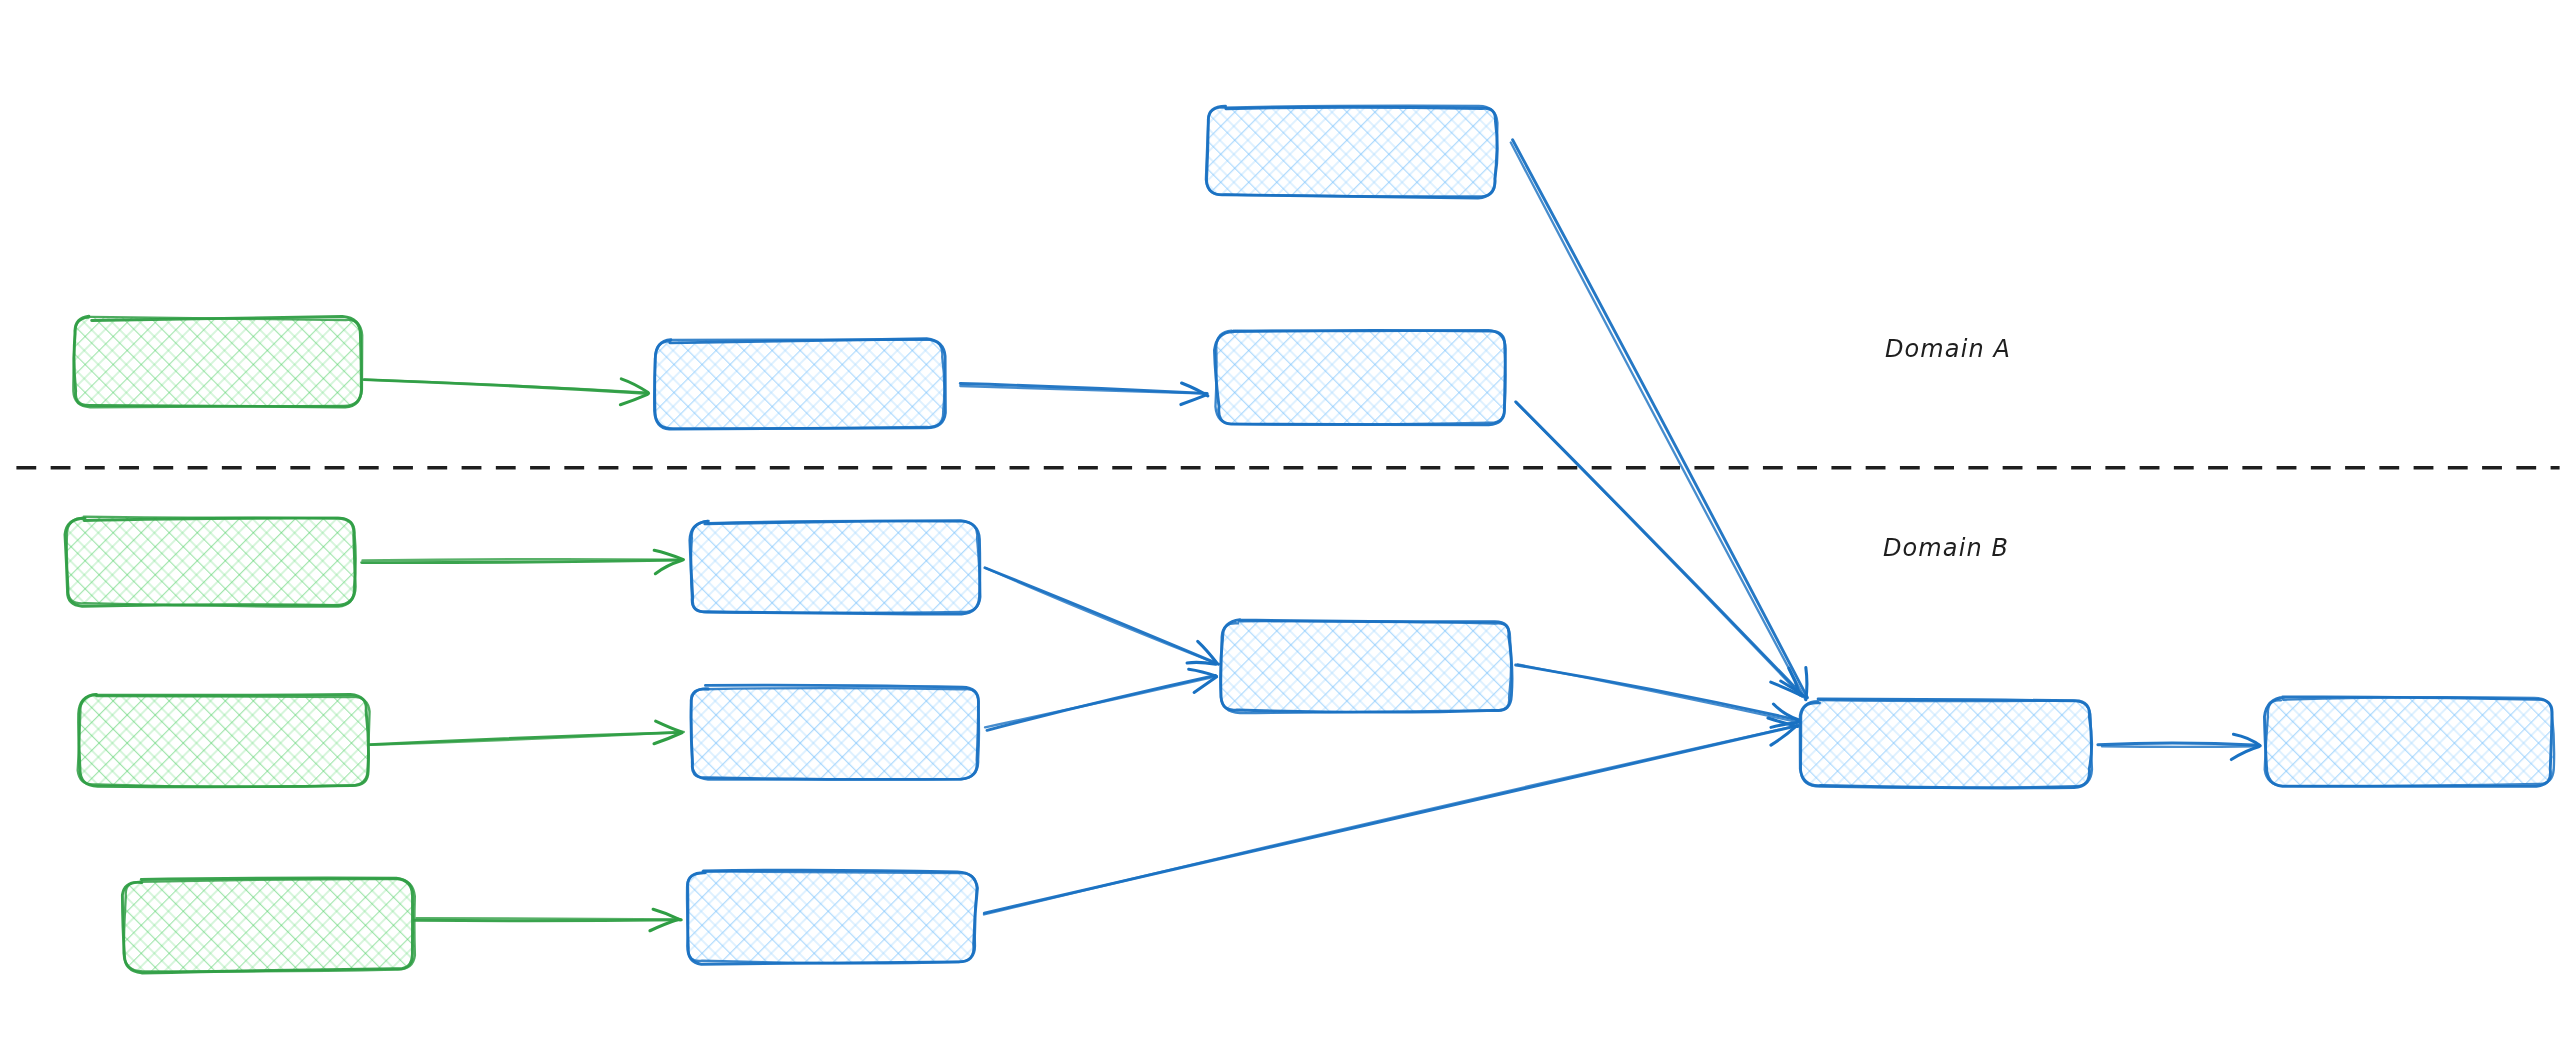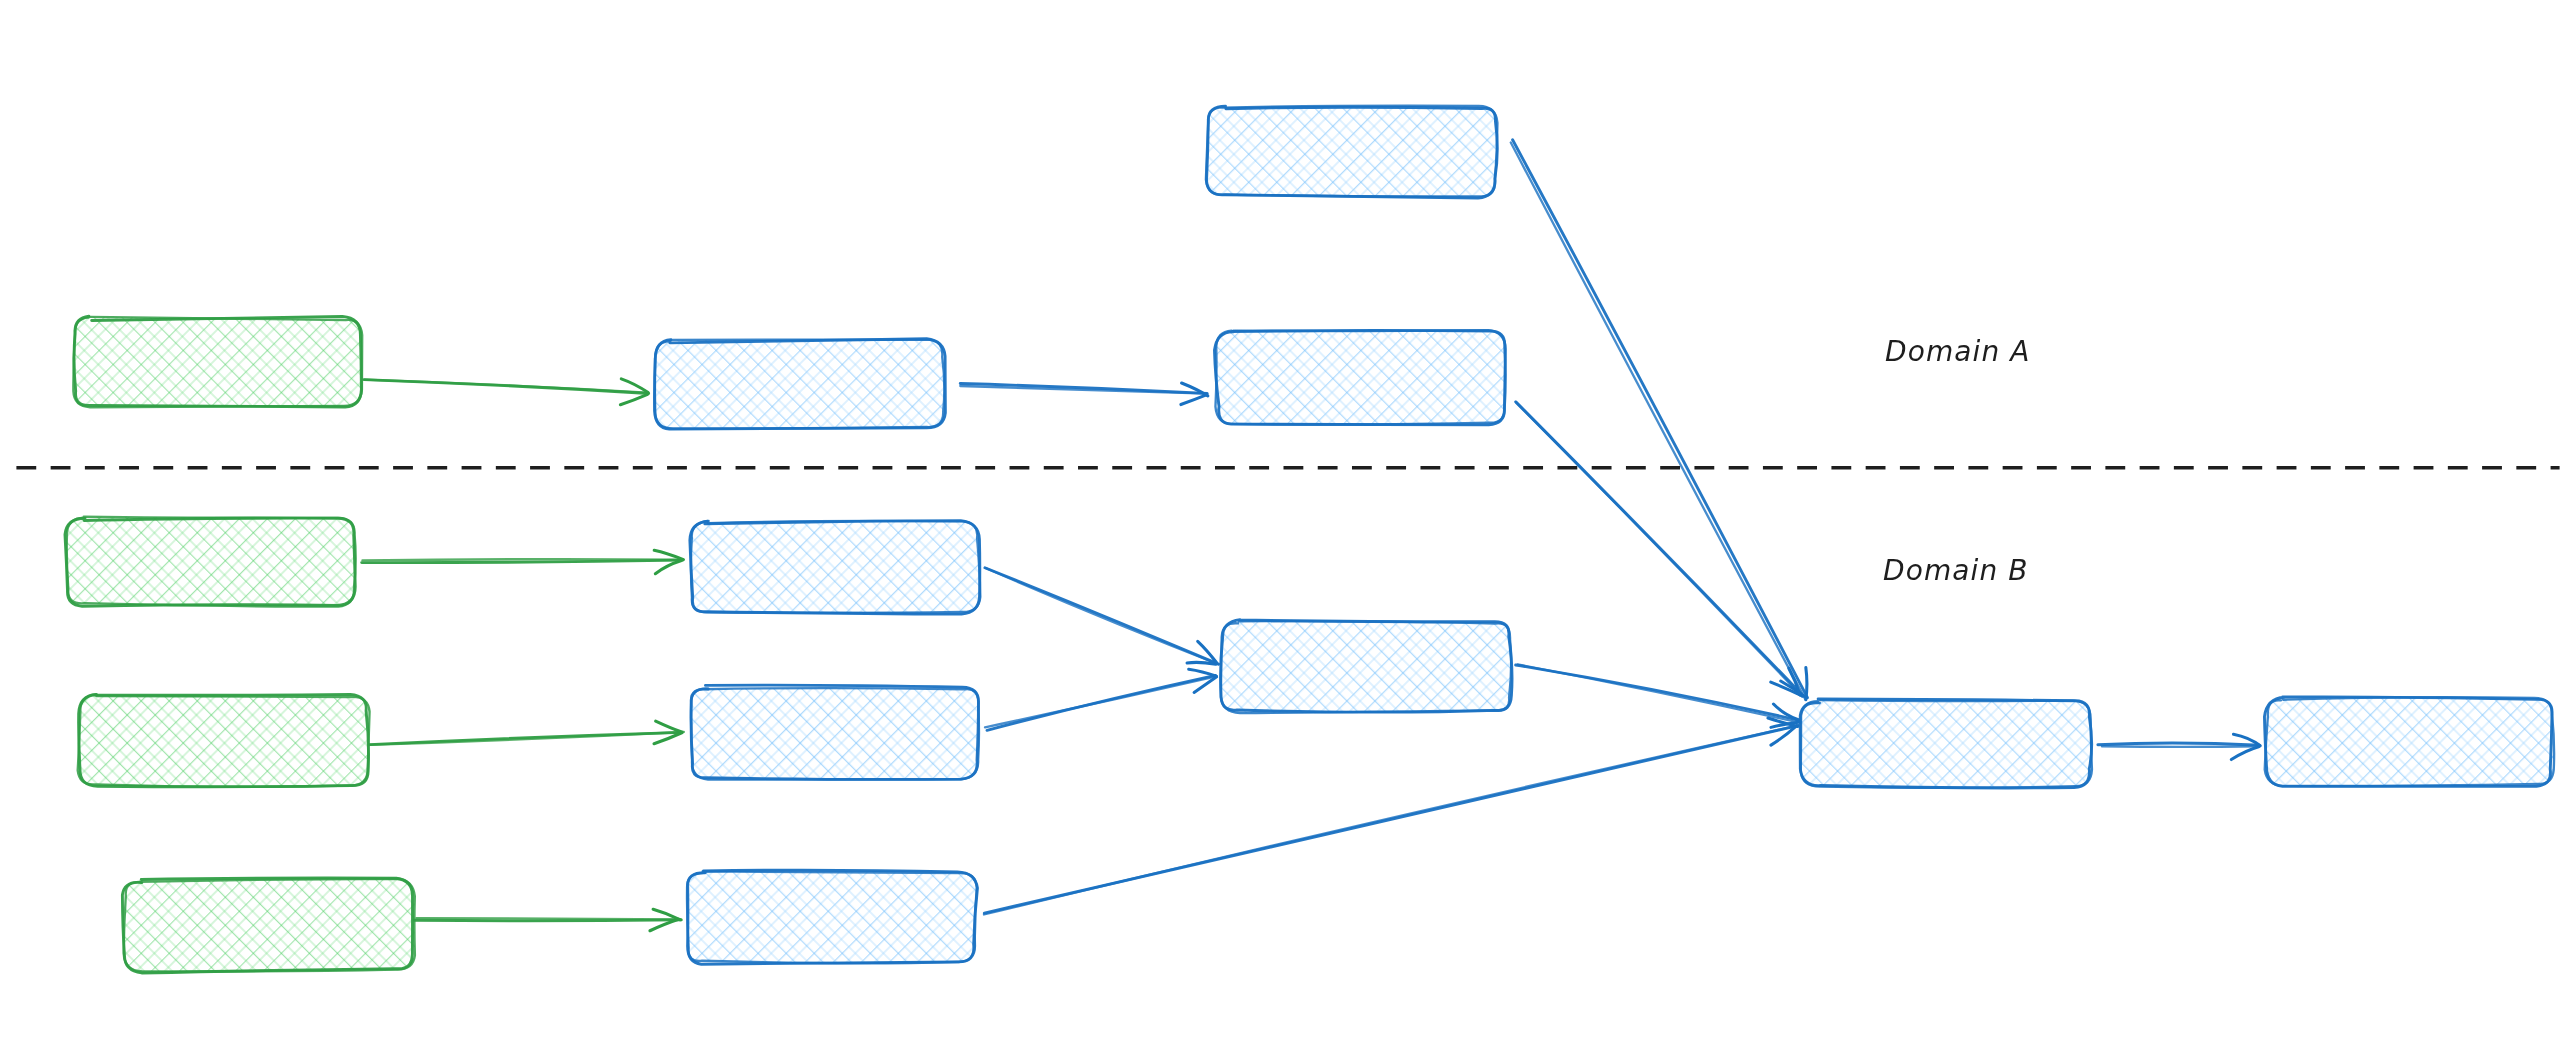--- a/index.html
+++ b/index.html
@@ -6,29 +6,29 @@
   html,body{margin:0;padding:0;background:#ffffff;}
   body{
     font-family:"Liberation Sans", sans-serif;
     width:2576px;height:1049px;
     overflow:hidden;position:relative;
   }
   #canvas{position:absolute;inset:0;width:2576px;height:1049px;}
   .domain-label{
     position:absolute;
     font-family:"DejaVu Sans", sans-serif;
-    font-size:28px;
+    font-size:24px;
     font-style:italic;
     letter-spacing:1.1px;
     color:#1e1e1e;
     white-space:nowrap;
     user-select:none;
   }
   #label-domain-a{left:1885px;top:335px;}
-  #label-domain-b{left:1883px;top:554px;font-style:italic;}
+  #label-domain-b{left:1883px;top:534px;font-style:italic;}
 </style>
 </head>
 <body>
 
 <svg id="canvas" viewBox="0 0 2858 1164" xmlns="http://www.w3.org/2000/svg">
   <defs>
     <pattern id="hatch-green" width="22" height="22" patternUnits="userSpaceOnUse" patternTransform="rotate(45)">
       <line x1="0" y1="0" x2="0" y2="22" stroke="#51cf66" stroke-width="2.6" opacity="0.85"></line>
       <line x1="11" y1="0" x2="11" y2="22" stroke="#69db7c" stroke-width="1.6" opacity="0.6"></line>
     </pattern>

